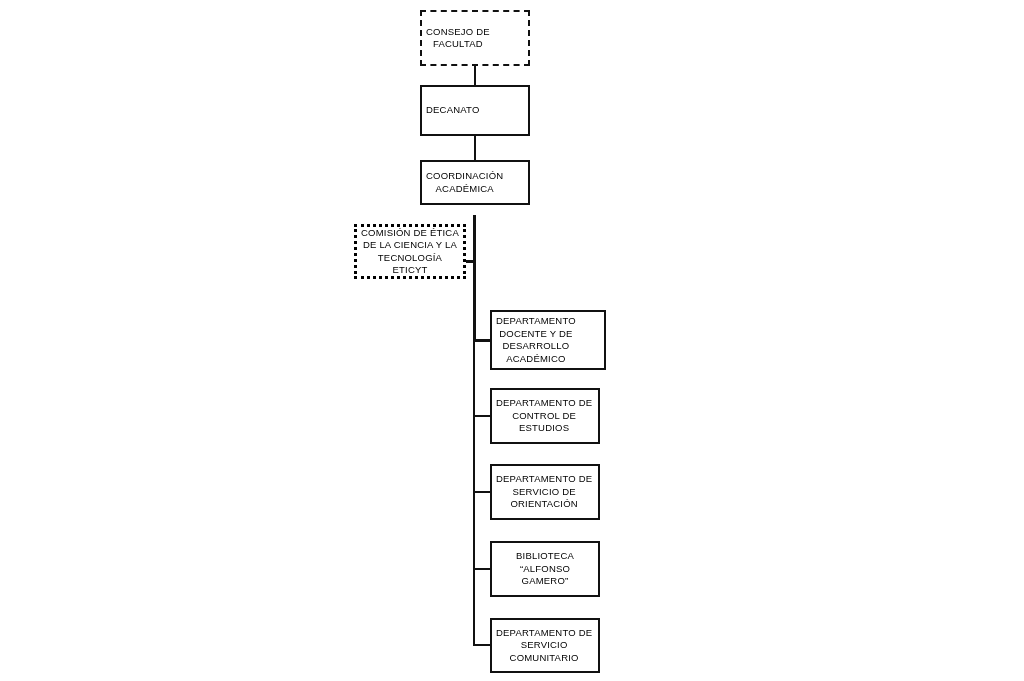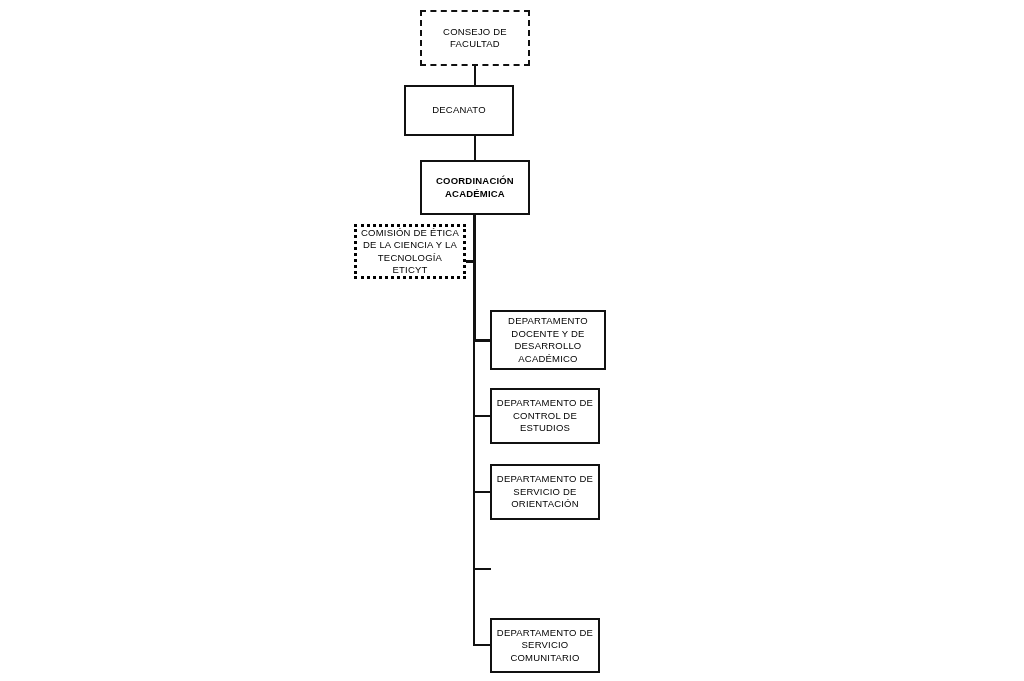--- a/index.html
+++ b/index.html
@@ -21,21 +21,21 @@
     inset: 0;
   }
 
   
   .node {
     position: absolute;
     box-sizing: border-box;
     background: #ffffff;
     display: flex;
     align-items: center;
-    justify-content: center;
+    justify-content: flex-start;
     text-align: center;
   }
   .node-label {
     display: block;
     font-size: 9.5px;
     line-height: 12.5px;
     letter-spacing: 0.2px;
     color: #000000;
     white-space: pre-line;
     padding: 0 4px;
@@ -81,25 +81,25 @@
   <div class="line h" style="left:473px; top:415px; width:18px;"></div>
   <div class="line h" style="left:473px; top:491px; width:18px;"></div>
   <div class="line h" style="left:473px; top:568px; width:18px;"></div>
   <div class="line h" style="left:473px; top:644px; width:18px;"></div>
 
   <div class="node dashed" style="left:420px; top:10px; width:110px; height:56px;">
     <span class="node-label">CONSEJO DE
 FACULTAD</span>
   </div>
 
-  <div class="node solid" style="left:404px; top:85px; width:110px; height:51px;">
+  <div class="node solid" style="left:420px; top:85px; width:110px; height:51px;">
     <span class="node-label">DECANATO</span>
   </div>
 
-  <div class="node solid" style="left:420px; top:160px; width:110px; height:55px;font-weight:bold;">
+  <div class="node solid" style="left:420px; top:160px; width:110px; height:45px;">
     <span class="node-label">COORDINACIÓN
 ACADÉMICA</span>
   </div>
 
   <div class="node dotted" style="left:354px; top:224px; width:112px; height:55px;">
     <span class="node-label">COMISIÓN DE ÉTICA
 DE LA CIENCIA Y LA
 TECNOLOGÍA ETICYT</span>
   </div>
 
@@ -115,20 +115,24 @@
 CONTROL DE
 ESTUDIOS</span>
   </div>
 
   <div class="node solid" style="left:490px; top:464px; width:110px; height:56px;">
     <span class="node-label">DEPARTAMENTO DE
 SERVICIO DE
 ORIENTACIÓN</span>
   </div>
 
+  <div class="node solid" style="left:490px; top:541px; width:110px; height:56px;">
+    <span class="node-label">BIBLIOTECA
+“ALFONSO GAMERO”</span>
+  </div>
 
   <div class="node solid" style="left:490px; top:618px; width:110px; height:55px;">
     <span class="node-label">DEPARTAMENTO DE
 SERVICIO
 COMUNITARIO</span>
   </div>
 
 </div>
 
 </body></html>

